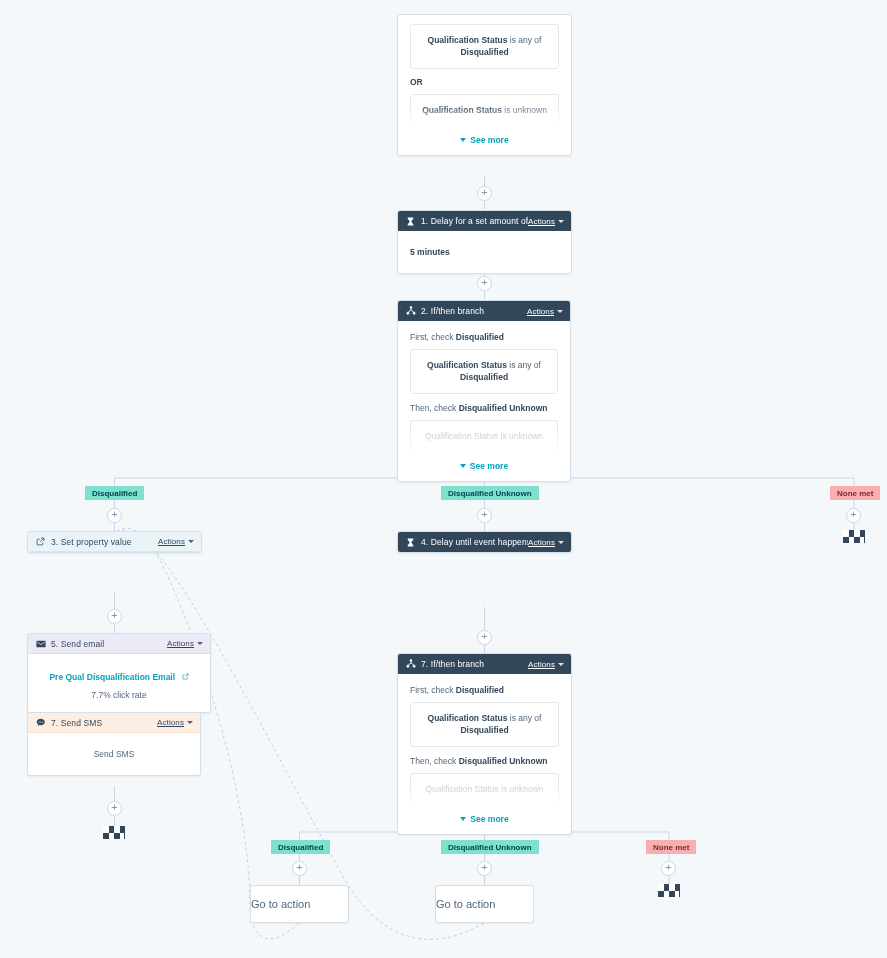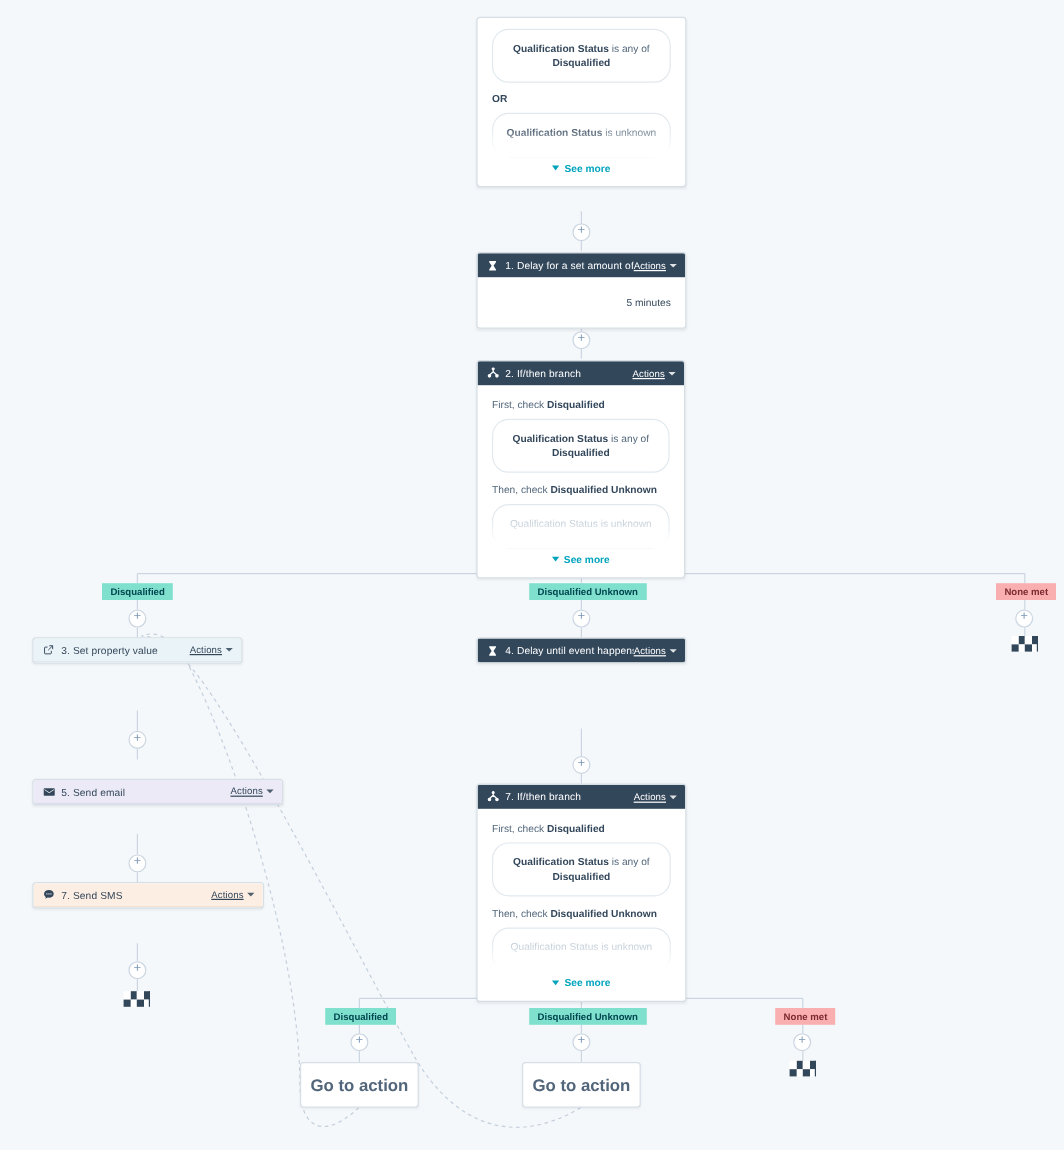--- a/index.html
+++ b/index.html
@@ -61,21 +61,21 @@
     border-left: 3px solid transparent;
     border-right: 3px solid transparent;
     border-top: 3.5px solid currentColor;
     opacity: .85;
   }
   .card-body { padding: 9px 12px 10px; }
 
   
   .cond {
     border: 1px solid #e2e9ee;
-    border-radius: 14px;
+    border-radius: 3px;
     padding: 9px 8px;
     text-align: center;
     font-size: 8.5px;
     color: #51667a;
     line-height: 1.45;
     background: #fff;
   }
   .cond b { color: #33475b; font-weight: bold; }
   .cond .l2 { display:block; color:#33475b; font-weight: bold; }
   .or-lbl { font-size: 8.5px; font-weight: bold; color: #33475b; margin: 8px 0 7px; }
@@ -95,21 +95,21 @@
     margin-top: 4px;
     display: flex; align-items: center; justify-content: center; gap: 4px;
   }
   .chev {
     width: 0; height: 0;
     border-left: 3px solid transparent;
     border-right: 3px solid transparent;
     border-top: 4px solid #00a4bd;
   }
 
-  .body-center { text-align: right; font-size: 8.5px; color: #33475b; }
+  .body-center { text-align: left; font-size: 8.5px; color: #33475b; font-weight: bold; }
   .body-muted  { text-align: center; font-size: 8.5px; color: #51667a; }
   .hr { height:1px; background:#e5edf2; margin: 9px 0 8px; }
   .link-teal { color: #00a4bd; font-weight: bold; font-size: 8.5px; }
   .link-row { text-align:center; }
   .setprop { text-align:center; font-size:8.5px; color:#33475b; line-height:1.6; }
   .setprop .p { color:#00a4bd; font-weight:bold; }
 
   
   .plus {
     position: absolute;
@@ -142,24 +142,23 @@
   .flag .sq { position: absolute; width: 5.5px; height: 6.5px; }
   .flag .pole { position: absolute; right: 0; top: 0; width: 1px; height: 13px; background: #33475b; }
 
   
   .goto {
     position: absolute;
     background: #ffffff;
     border: 1px solid #d6dfe6;
     border-radius: 3px;
     box-shadow: 0 1px 2px rgba(45,62,80,0.07);
-    display: flex; align-items: center; justify-content: center;
-    font-size: 14px;
+    display: flex; align-items: center; 
+    font-size: 11px;
     color: #51667a;
-    font-weight: bold;
   }
 </style>
 </head>
 <body>
 
 <div id="canvas">
 
   <svg class="wires" viewBox="0 0 887 958">
     <g stroke="#cbd6e2" stroke-width="1" fill="none">
 
@@ -346,55 +345,69 @@
         <span class="lbl">Actions</span>
           <span class="caret"></span>
       </span>
     </div>
   </div>
 
   <div class="plus" style="left:107px; top:609px;">
       <span>+</span>
     </div>
 
-  <div class="card" style="left:27px; top:633px; width:209px;margin-top:16px;">
+  <div class="card" style="left:27px; top:633px; width:184px;">
     <div class="card-head head-lav">
       <span class="hicon">
         <svg viewBox="0 0 18 13" width="10" height="8">
           <rect x="0.7" y="0.7" width="16.6" height="11.6" rx="1.2" fill="#33475b"></rect>
           <path d="M2 3l7 4.6L16 3" fill="none" stroke="#ffffff" stroke-width="1.2"></path>
         </svg>
       </span>
       <span class="ttl">5. Send email</span>
       <span class="actions">
         <span class="lbl">Actions</span>
           <span class="caret"></span>
       </span>
     </div>
+    <div class="card-body" style="padding:12px 10px 12px;">
+      <div class="link-row">
+        <span class="link-teal">Pre Qual Disqualification Email</span>
+        <svg viewBox="0 0 16 16" width="7" height="7" style="margin-left:2px; vertical-align:0px;" fill="none" stroke="#00a4bd" stroke-width="1.5">
+          <path d="M9 2h5v5"></path>
+            <path d="M14 2L7.5 8.5"></path>
+            <path d="M12 9.5V13a1 1 0 0 1-1 1H3a1 1 0 0 1-1-1V5a1 1 0 0 1 1-1h3.5"></path>
+        </svg>
+      </div>
+      <div class="body-muted" style="margin-top:6px;">7.7% click rate</div>
+    </div>
   </div>
 
   <div class="plus" style="left:107px; top:712px;">
       <span>+</span>
     </div>
 
-  <div class="card" style="left:27px; top:735px; width:193px;">
+  <div class="card" style="left:27px; top:712px; width:174px;">
     <div class="card-head head-peach">
       <span class="hicon">
         <svg viewBox="0 0 16 16" width="9.5" height="9.5" fill="#33475b">
           <path d="M8 1.2c3.8 0 6.8 2.4 6.8 5.4S11.8 12 8 12c-.6 0-1.2-.1-1.8-.2L3 13.4l.8-2.4C2.2 10 1.2 8.5 1.2 6.6 1.2 3.6 4.2 1.2 8 1.2z"></path>
           <circle cx="5.2" cy="6.6" r="0.9" fill="#fff"></circle>
             <circle cx="8" cy="6.6" r="0.9" fill="#fff"></circle>
             <circle cx="10.8" cy="6.6" r="0.9" fill="#fff"></circle>
         </svg>
       </span>
       <span class="ttl">7. Send SMS</span>
       <span class="actions">
         <span class="lbl">Actions</span>
           <span class="caret"></span>
       </span>
+    </div>
+    <div class="card-body" style="padding:16px 12px 16px;">
+      <div class="body-muted">Send SMS</div>
     </div>
   </div>
 
   <div class="plus" style="left:107px; top:801px;">
       <span>+</span>
     </div>
 
   <div class="flag" style="left:103px; top:826px;">
     <div class="sq" style="left:0;   top:0;   background:#ffffff;"></div>
     <div class="sq" style="left:5.5px;top:0;   background:#33475b;"></div>

